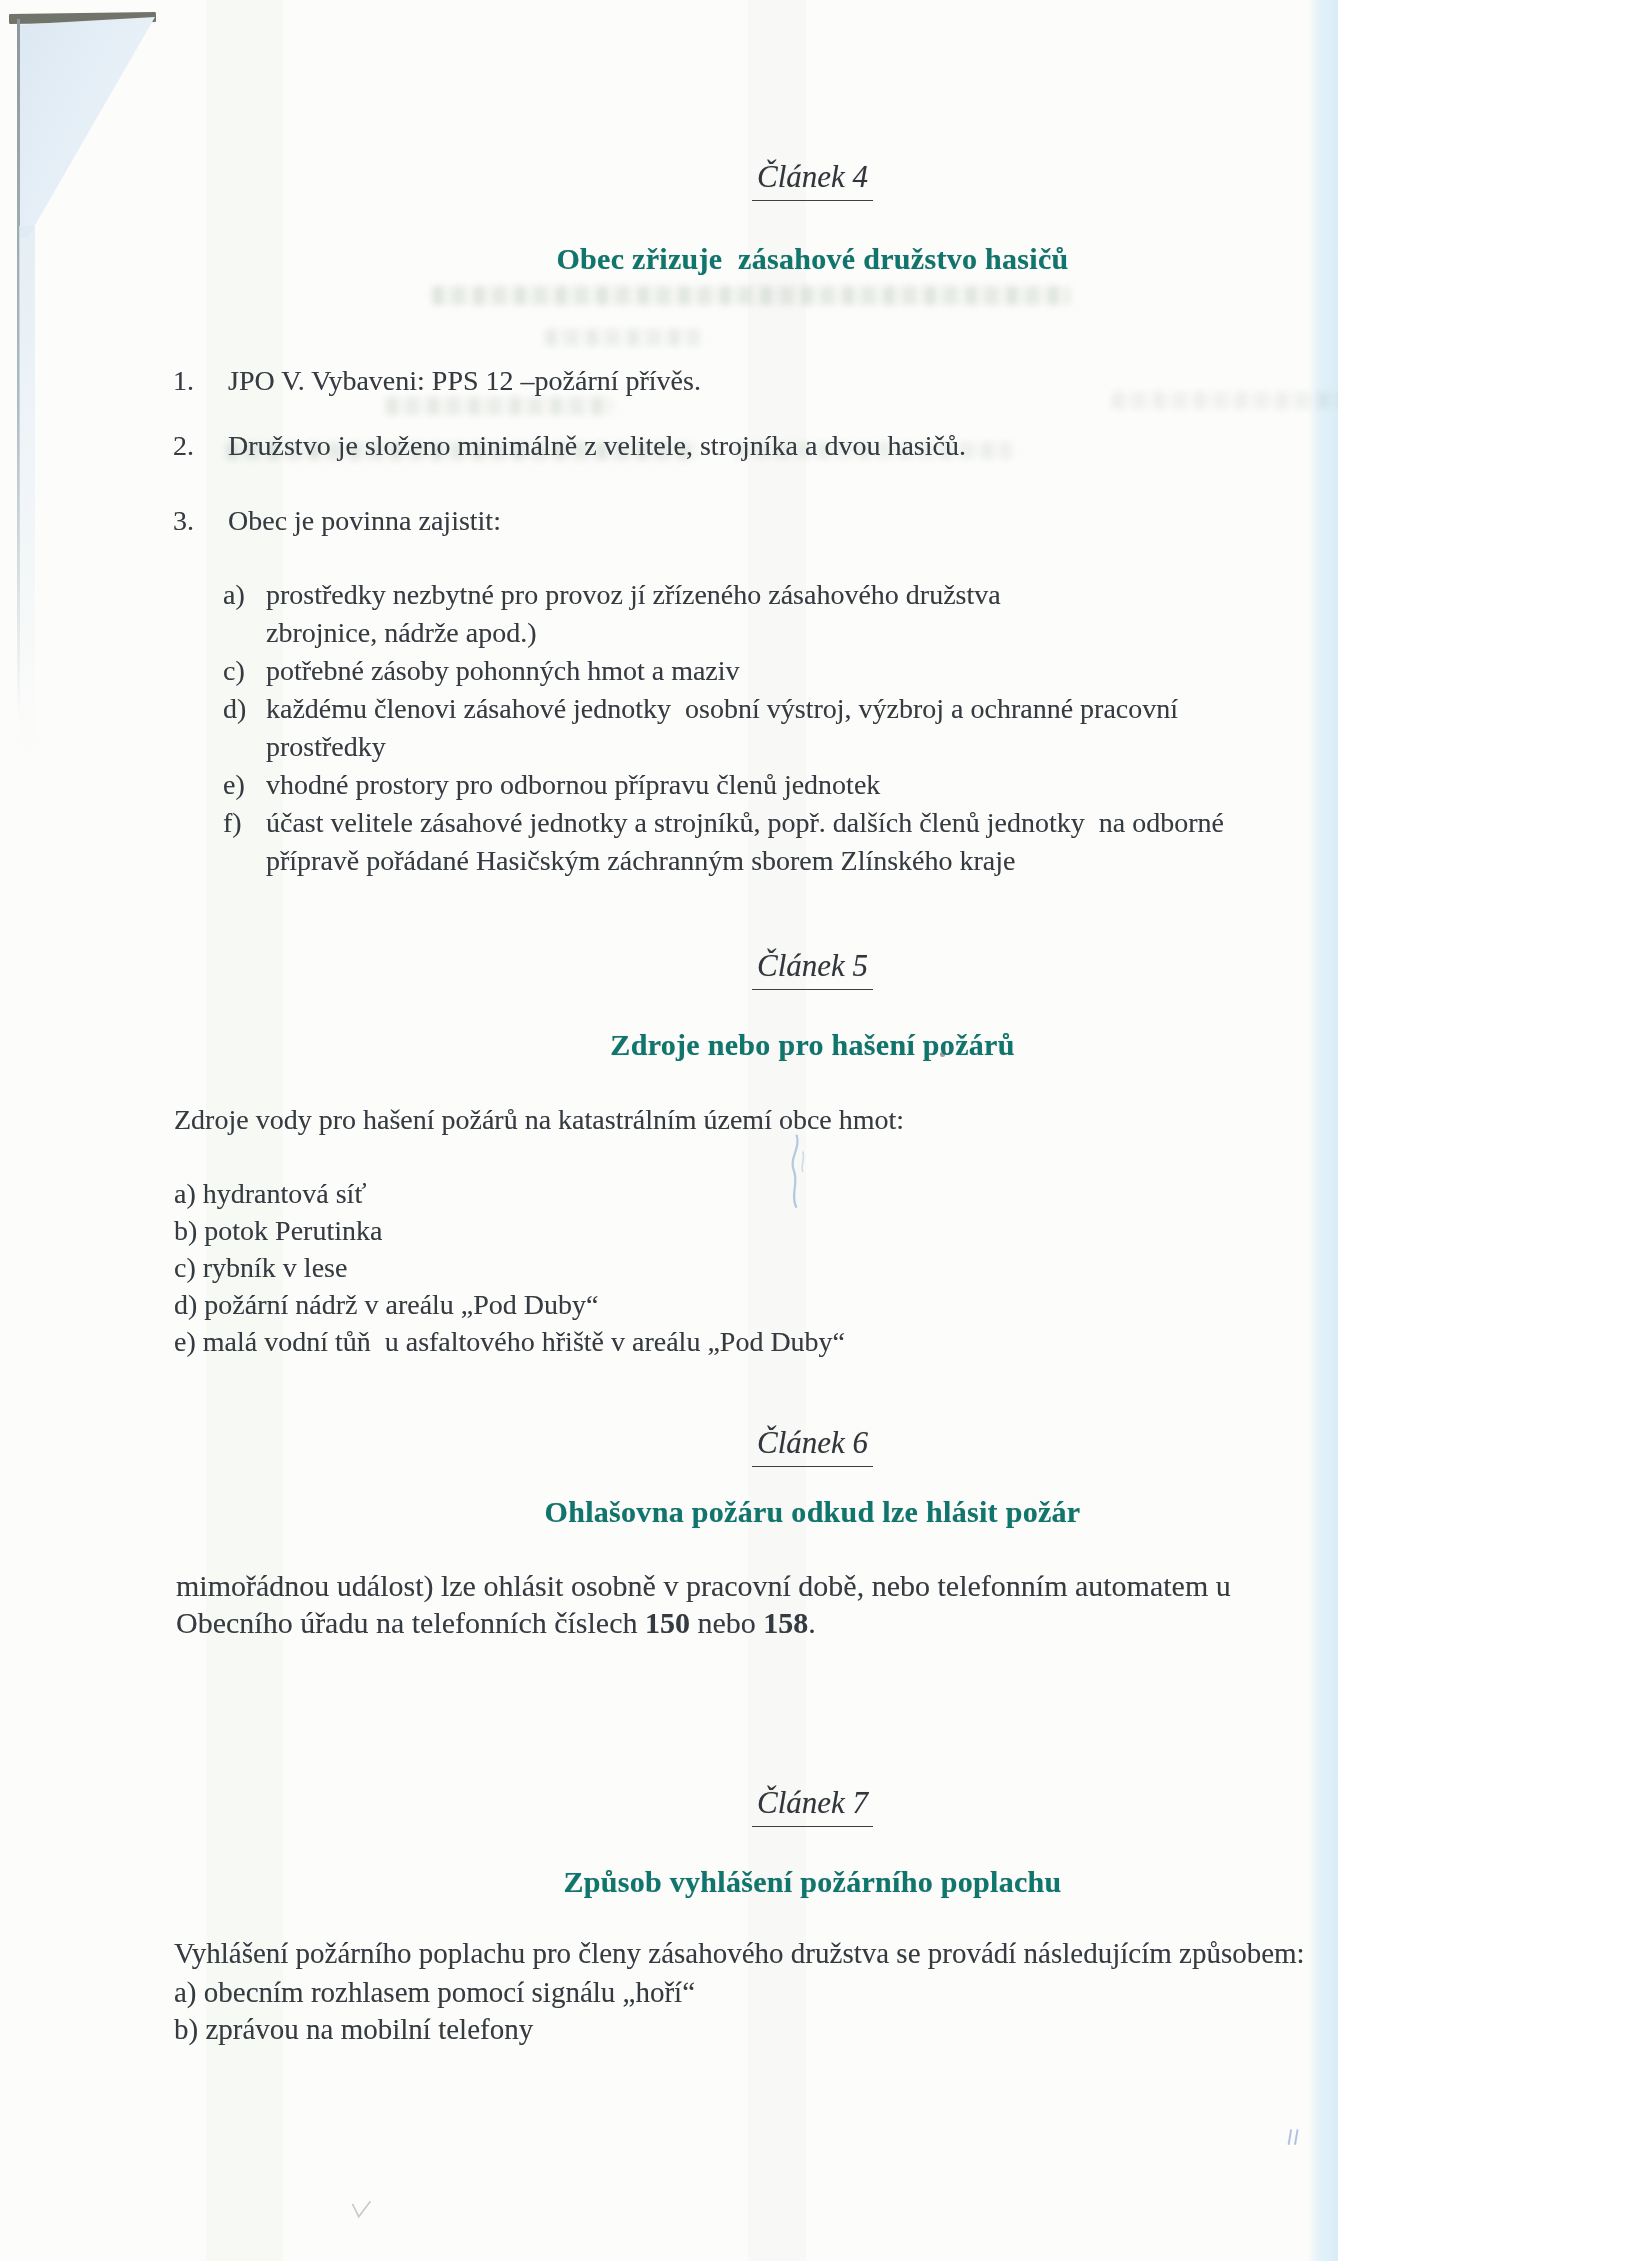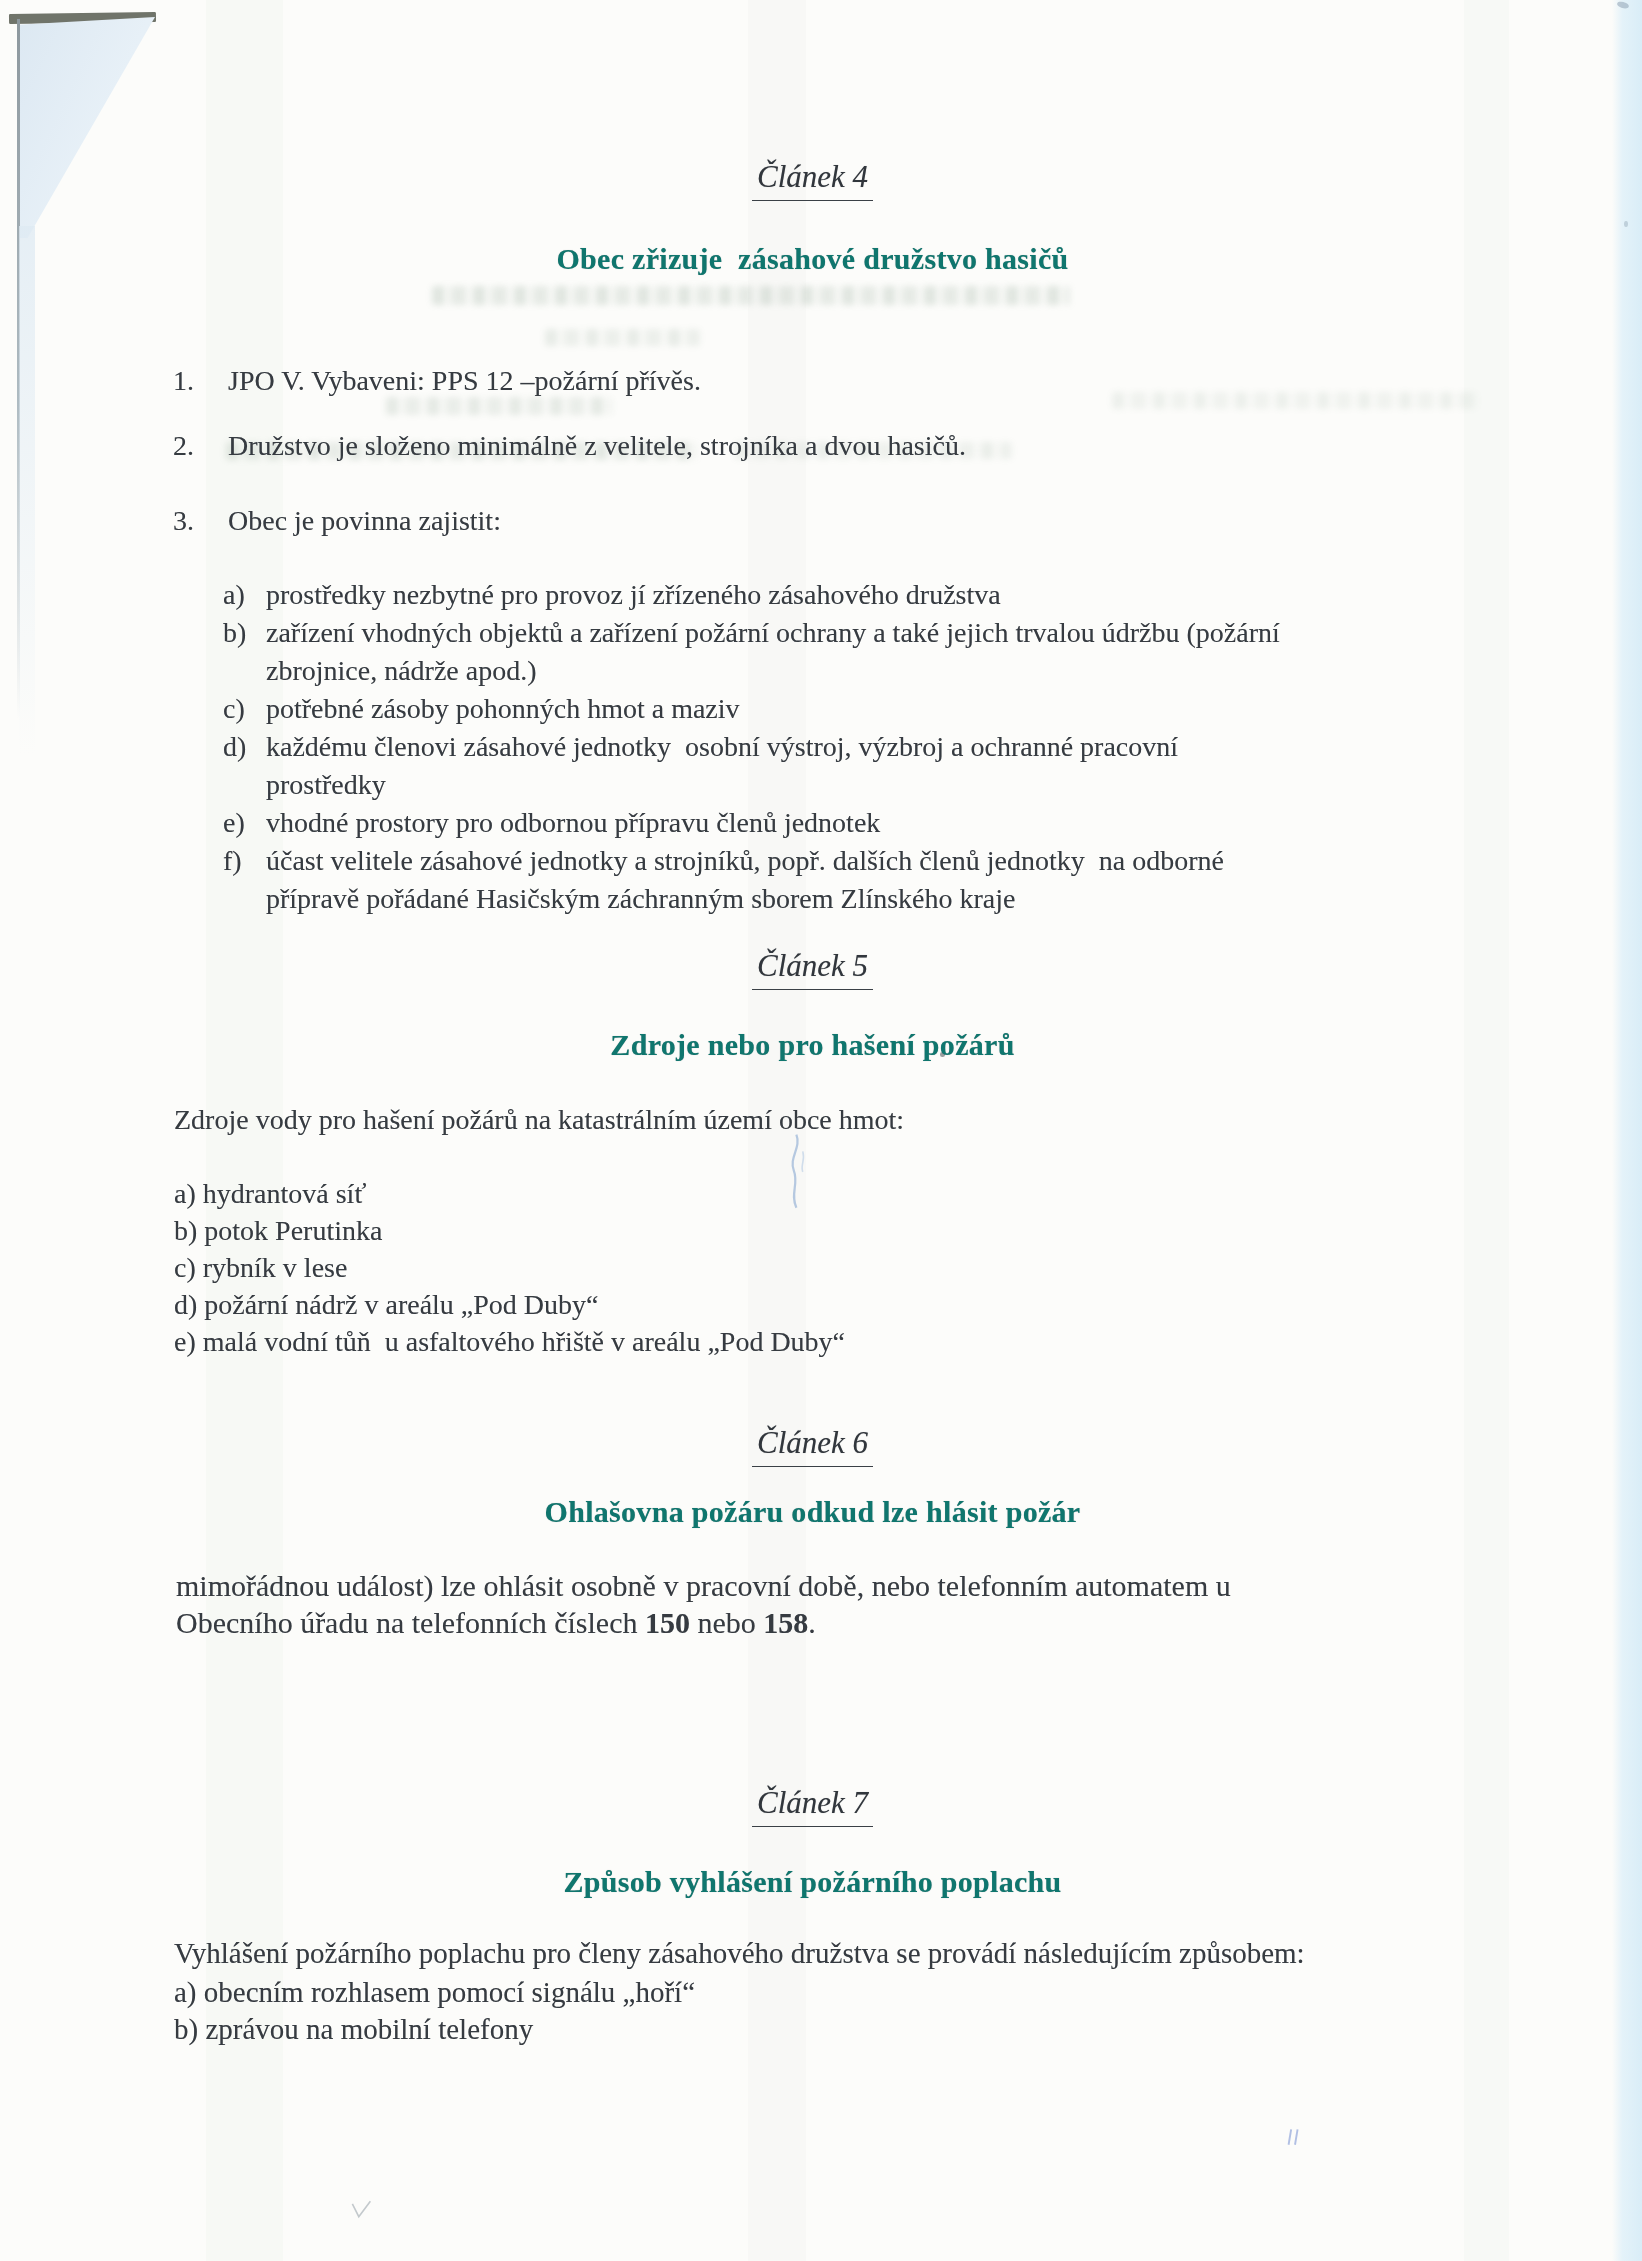--- a/index.html
+++ b/index.html
@@ -1,17 +1,17 @@
 <!DOCTYPE html>
 <html style="font-size:10.3px"><head>
 <meta charset="utf-8">
 <style>
   html,body { margin:0; padding:0; background:#ffffff; }
   .page {
-    position:relative; width:1642px; height:2261px; overflow:hidden;
+    position:relative; width:1338px; height:2261px; overflow:hidden;
     background:#fcfcfa;
     font-family:"Liberation Serif","DejaVu Serif",serif;
     color:#363b41;
   }
   
   .edge-right {
     position:absolute; right:0; top:0; width:30px; height:100%;
     background:linear-gradient(to right, rgba(222,240,249,0), #e4f2f9 35%, #d9edf7);
   }
   .corner-dark {
@@ -105,21 +105,20 @@
   <div class="center bold-head" style="top:242px;">Obec zřizuje  zásahové družstvo hasičů</div>
 
   <div class="line" style="left:173px;top:362px;"><span class="num-label">1.</span><span>JPO V. Vybaveni: PPS 12 –požární přívěs.</span></div>
 
   <div class="line" style="left:173px;top:427px;"><span class="num-label">2.</span><span>Družstvo je složeno minimálně z velitele, strojníka a dvou hasičů.</span></div>
 
   <div class="line" style="left:173px;top:502px;"><span class="num-label">3.</span><span>Obec je povinna zajistit:</span></div>
 
   <div class="sublist">
     <div><span class="sub-label">a)</span><span>prostředky nezbytné pro provoz jí zřízeného zásahového družstva</span></div>
-    <div><span class="sub-label">b)</span><span>zařízení vhodných objektů a zařízení požární ochrany a také jejich trvalou údržbu (požární</span></div>
     <div class="cont">zbrojnice, nádrže apod.)</div>
     <div><span class="sub-label">c)</span><span>potřebné zásoby pohonných hmot a maziv</span></div>
     <div><span class="sub-label">d)</span><span>každému členovi zásahové jednotky  osobní výstroj, výzbroj a ochranné pracovní</span></div>
     <div class="cont">prostředky</div>
     <div><span class="sub-label">e)</span><span>vhodné prostory pro odbornou přípravu členů jednotek</span></div>
     <div><span class="sub-label">f)</span><span>účast velitele zásahové jednotky a strojníků, popř. dalších členů jednotky  na odborné</span></div>
     <div class="cont">přípravě pořádané Hasičským záchranným sborem Zlínského kraje</div>
   </div>
 
   <div class="center clanek" style="top:948px;"><span class="u">Článek 5</span></div>

